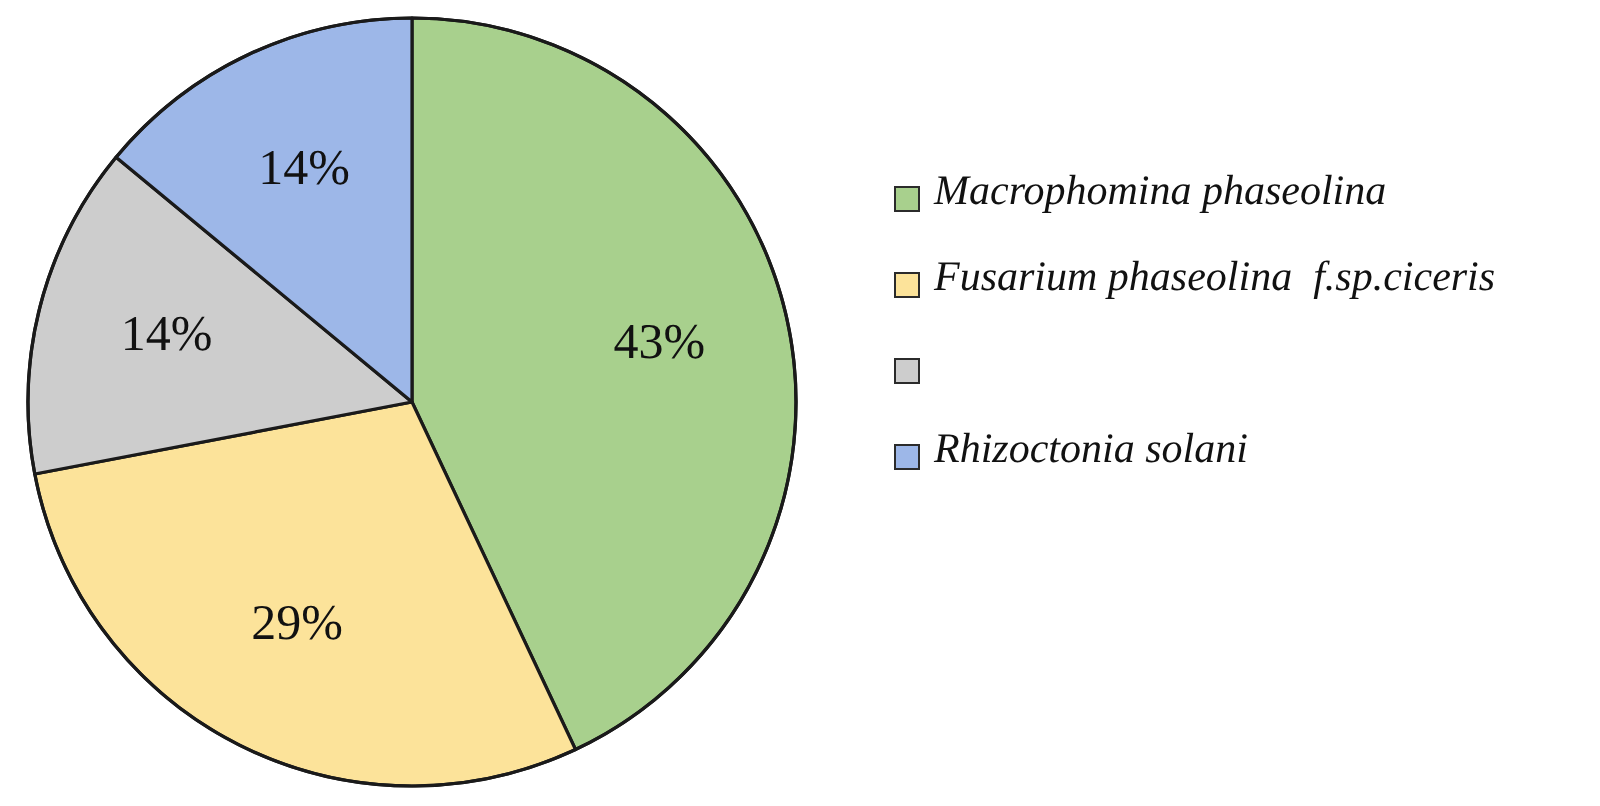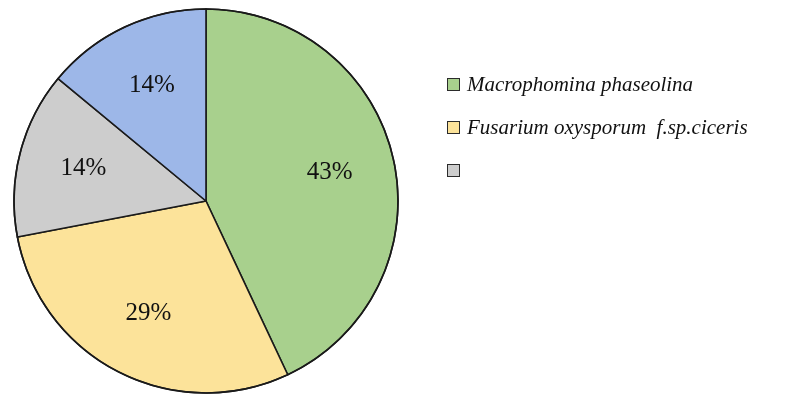--- a/index.html
+++ b/index.html
@@ -43,21 +43,21 @@
 
   
   #legend {
     position: absolute;
     left: 447px;
     top: 63px;
     width: 350px;
   }
   .legend-row {
     display: flex;
-    align-items: center;
+    align-items: flex-end;
     height: 43px;
   }
   .legend-swatch {
     width: 13px;
     height: 13px;
     border: 1.4px solid #2b2b2b;
     box-sizing: border-box;
     flex: 0 0 auto;
     margin-right: 7px;
   }
@@ -95,22 +95,26 @@
 
   <div id="legend">
 
     <div class="legend-row">
       <span class="legend-swatch" style="background: rgb(168, 208, 141);"></span>
       <span class="legend-label">Macrophomina phaseolina</span>
     </div>
 
     <div class="legend-row">
       <span class="legend-swatch" style="background: rgb(252, 227, 154);"></span>
-      <span class="legend-label">Fusarium oxysporum  f.sp.ciceris</span>
+      <span class="legend-label">Fusarium phaseolina  f.sp.ciceris</span>
     </div>
 
     <div class="legend-row">
       <span class="legend-swatch" style="background: rgb(205, 205, 205);"></span>
     </div>
 
+    <div class="legend-row">
+      <span class="legend-swatch" style="background: rgb(157, 183, 232);"></span>
+      <span class="legend-label">Rhizoctonia solani</span>
+    </div>
 
   </div>
 </div>
 
 </body></html>

